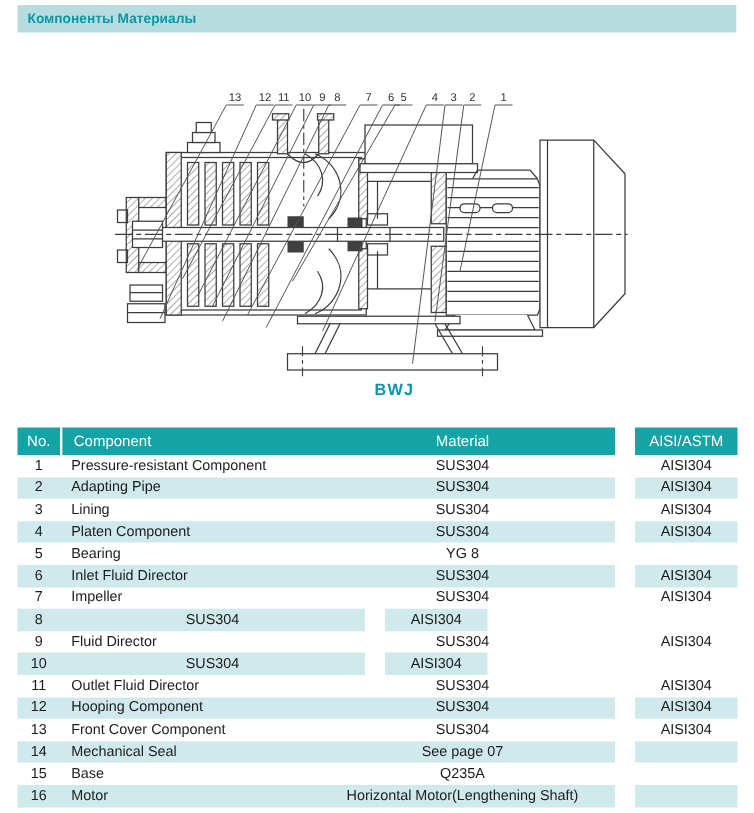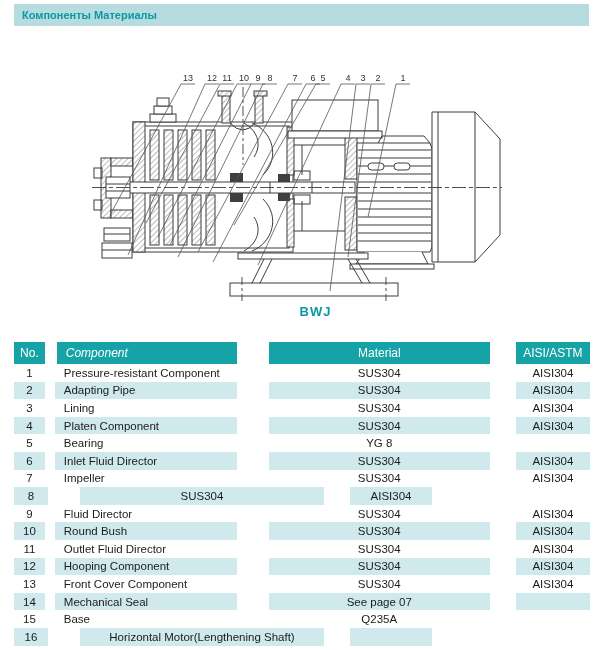--- a/index.html
+++ b/index.html
@@ -25,33 +25,33 @@
   .model-label {
     position: absolute; left: 0; top: 304px; width: 603px;
     text-align: center; transform: translateX(14px);
     font-size: 13px; font-weight: bold; letter-spacing: 1px;
     color: var(--banner-text, #0aa0ae);
   }
   .tbl {
     position: absolute; left: 14px; top: 342px; width: 576px;
     font-size: 11.5px; color: #1c1c1c;
   }
-  .trow { display: flex; height: 17.6px; align-items: stretch; gap: 10px; }
+  .trow { display: flex; height: 17.6px; align-items: stretch; }
   .thead.trow { height: 22px; }
   .c { display: flex; align-items: center; }
   .c-no   { width: 34px;  justify-content: center; }
   .c-comp { width: 200px; padding-left: 9px; }
-  .c-mat  { width: 244px; justify-content: center; margin-left: 22px; text-align: center; }
+  .c-mat  { width: 244px; justify-content: center; margin-left: 0; text-align: center; }
   .c-aisi { width: 82px;  justify-content: center; margin-left: 16px; text-align: center; }
   .thead .c {
     background: var(--teal, #15a3a6);
     color: #ffffff; font-size: 12px;
   }
   .thead .c-no { border-right: 2px solid #ffffff; width: 36px; }
-  .thead .c-comp { width: 198px; font-style: italic; }
+  .thead .c-comp { width: 198px; }
   .rows .trow:nth-child(even) .c { background: var(--teal-light, #cfe9ec); }
   svg text { font-family: "Liberation Sans", sans-serif; }
 </style>
 </head>
 <body>
 
 <div class="banner">
   <span class="banner-title">Компоненты Материалы</span>
 </div>
 
@@ -292,21 +292,20 @@
 
       <div class="trow">
         <div class="c c-no">9</div>
         <div class="c c-comp">Fluid Director</div>
         <div class="c c-mat">SUS304</div>
         <div class="c c-aisi">AISI304</div>
       </div>
 
       <div class="trow">
         <div class="c c-no">10</div>
-        <div class="c c-comp">Round Bush</div>
         <div class="c c-mat">SUS304</div>
         <div class="c c-aisi">AISI304</div>
       </div>
 
       <div class="trow">
         <div class="c c-no">11</div>
         <div class="c c-comp">Outlet Fluid Director</div>
         <div class="c c-mat">SUS304</div>
         <div class="c c-aisi">AISI304</div>
       </div>
@@ -334,18 +333,19 @@
 
       <div class="trow">
         <div class="c c-no">15</div>
         <div class="c c-comp">Base</div>
         <div class="c c-mat">Q235A</div>
         <div class="c c-aisi"></div>
       </div>
 
       <div class="trow">
         <div class="c c-no">16</div>
+        <div class="c c-comp">Motor</div>
         <div class="c c-mat">Horizontal Motor(Lengthening Shaft)</div>
         <div class="c c-aisi"></div>
       </div>
 
   </div>
 </div>
 
 </body></html>

